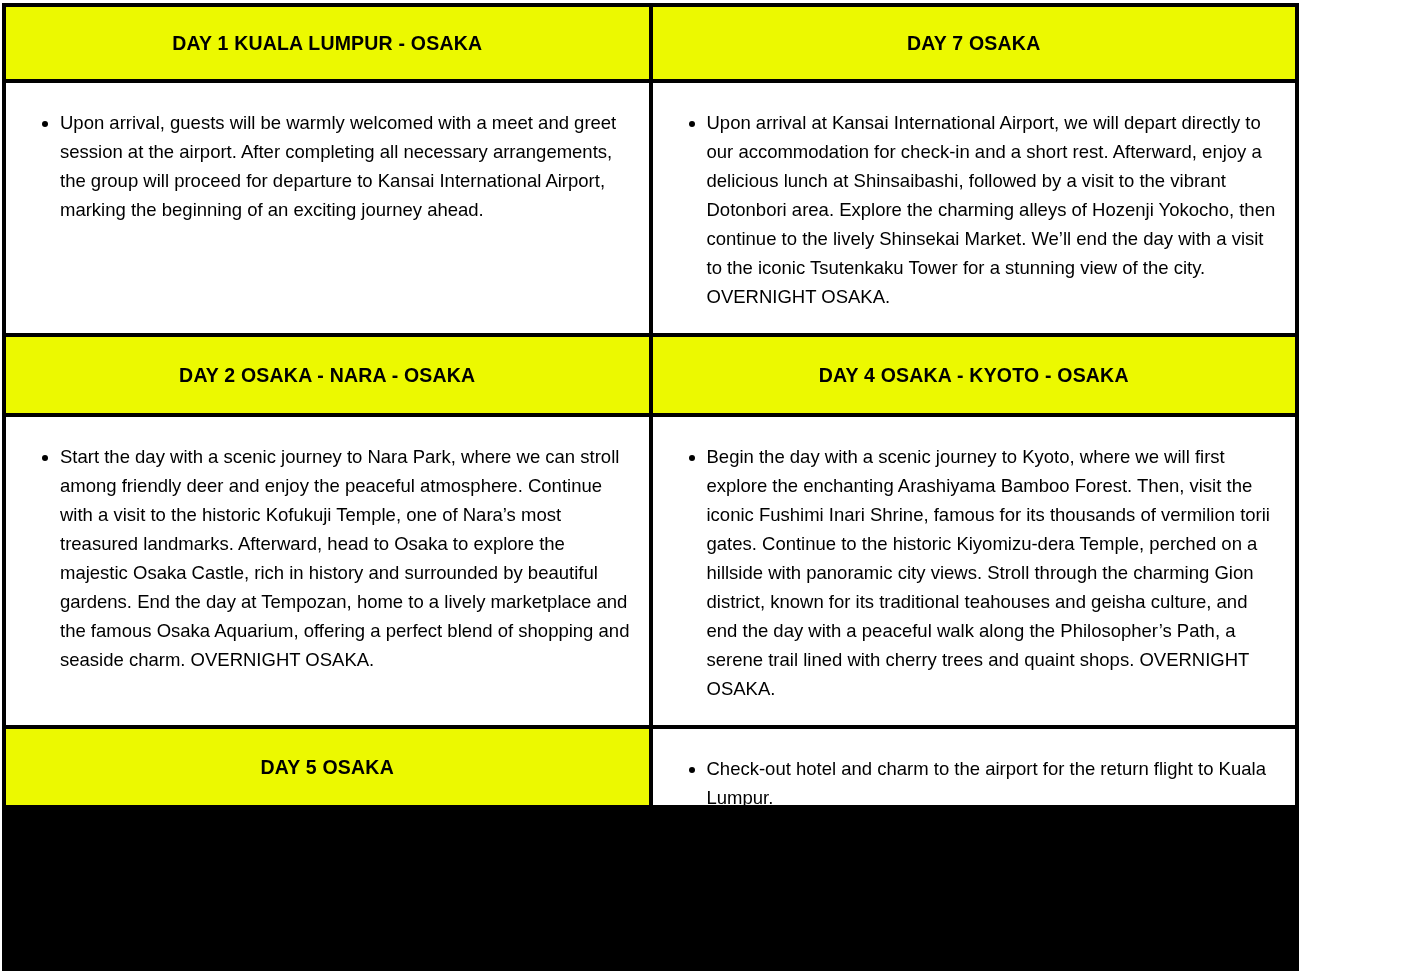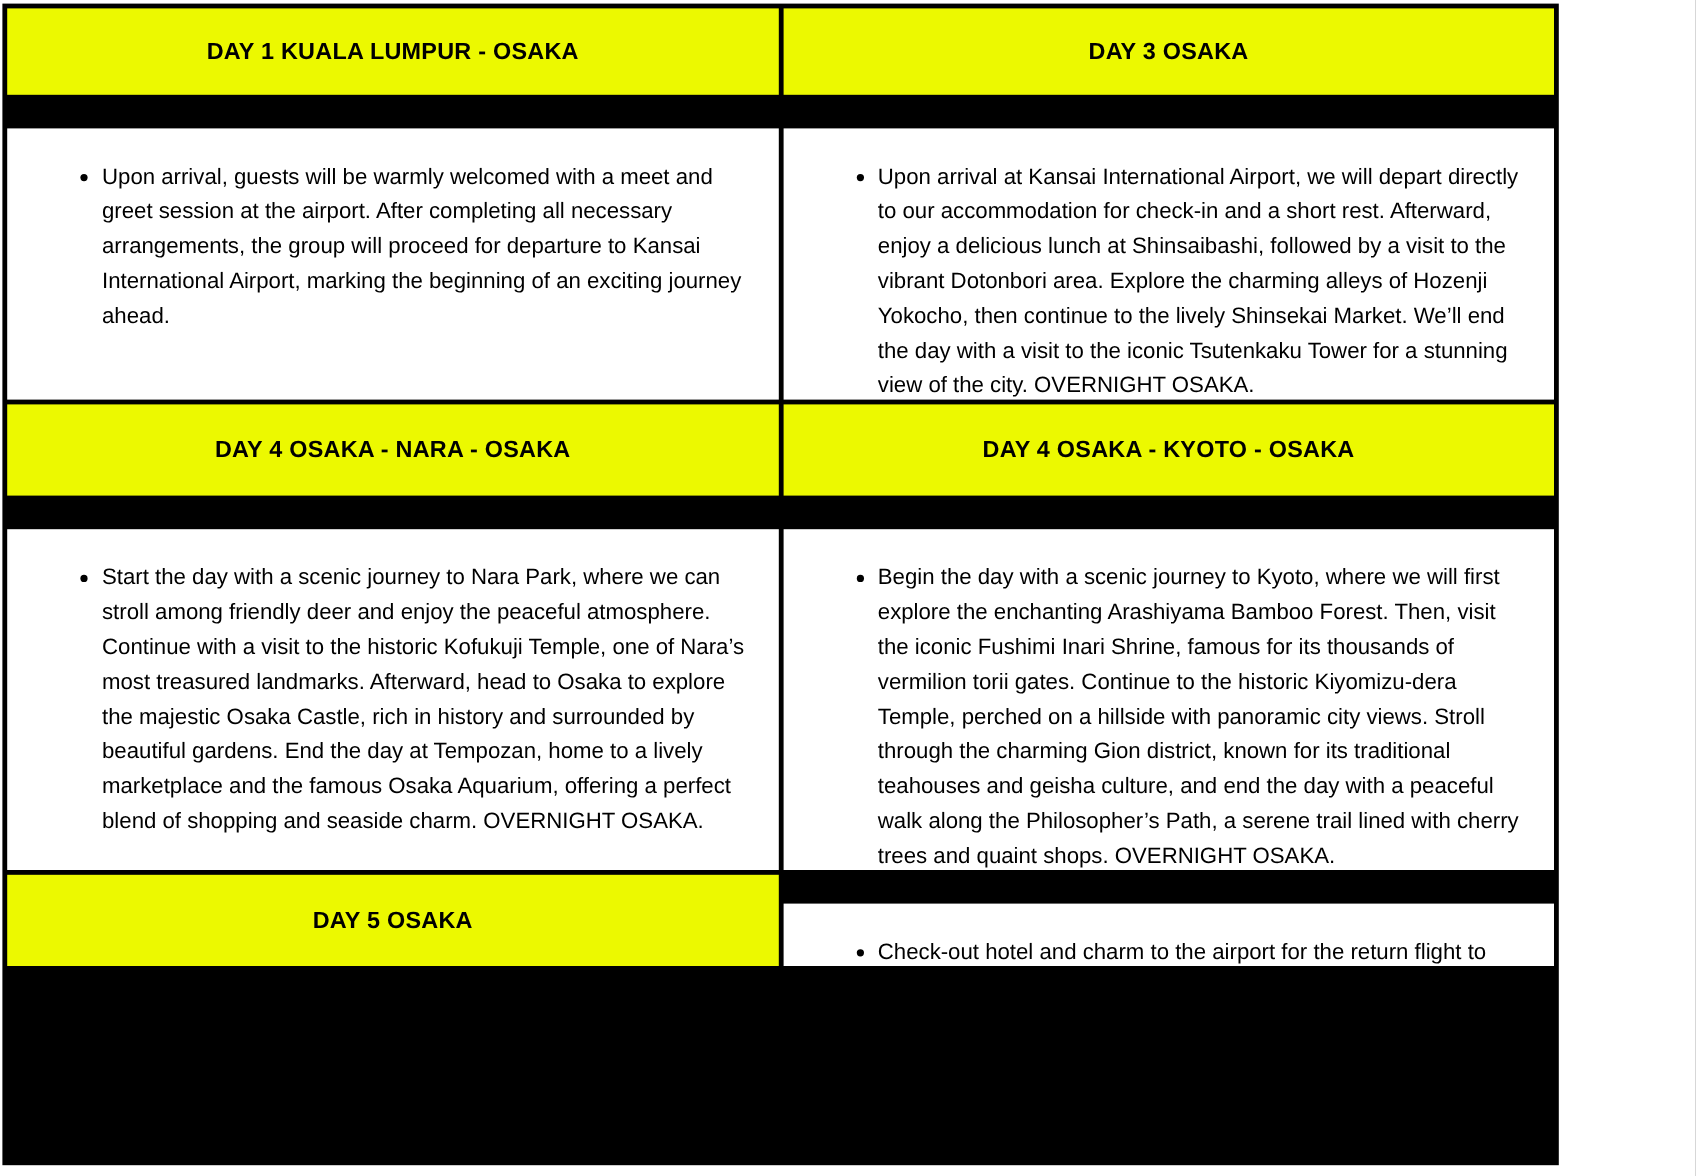--- a/index.html
+++ b/index.html
@@ -36,59 +36,58 @@
     display: flex;
     align-items: center;
     justify-content: center;
     text-align: center;
     font-weight: bold;
     font-size: 19.5px;
     letter-spacing: 0.2px;
   }
   .content-cell {
     background: var(--content-bg);
-    padding: 25px 18px 10px 41px;
+    padding: 25px 18px 10px 16px;
     overflow: hidden;
-    margin-top: 24px;
   }
   .content-cell ul {
     margin: 0;
     padding-left: 38px;
   }
   .content-cell li {
     font-size: 18.5px;
     line-height: 29px;
   }
 </style>
 </head>
 <body>
 
 <div class="page">
   <div class="itinerary-table">
 
     <div class="header-cell">
       <span>DAY 1 KUALA LUMPUR - OSAKA</span>
     </div>
     <div class="header-cell">
-      <span>DAY 3 OSAKA</span>
+      <span>DAY 7 OSAKA</span>
     </div>
 
     <div class="content-cell">
       <ul>
         <li>Upon arrival, guests will be warmly welcomed with a meet and greet session at the airport. After completing all necessary arrangements, the group will proceed for departure to Kansai International Airport, marking the beginning of an exciting journey ahead.</li>
       </ul>
     </div>
     <div class="content-cell">
       <ul>
         <li>Upon arrival at Kansai International Airport, we will depart directly to our accommodation for check-in and a short rest. Afterward, enjoy a delicious lunch at Shinsaibashi, followed by a visit to the vibrant Dotonbori area. Explore the charming alleys of Hozenji Yokocho, then continue to the lively Shinsekai Market. We’ll end the day with a visit to the iconic Tsutenkaku Tower for a stunning view of the city. OVERNIGHT OSAKA.</li>
       </ul>
     </div>
 
     <div class="header-cell">
-      <span>DAY 4 OSAKA - NARA - OSAKA</span>
+      <span>DAY 2 OSAKA - NARA - OSAKA</span>
     </div>
     <div class="header-cell">
       <span>DAY 4 OSAKA - KYOTO - OSAKA</span>
     </div>
 
     <div class="content-cell">
       <ul>
         <li>Start the day with a scenic journey to Nara Park, where we can stroll among friendly deer and enjoy the peaceful atmosphere. Continue with a visit to the historic Kofukuji Temple, one of Nara’s most treasured landmarks. Afterward, head to Osaka to explore the majestic Osaka Castle, rich in history and surrounded by beautiful gardens. End the day at Tempozan, home to a lively marketplace and the famous Osaka Aquarium, offering a perfect blend of shopping and seaside charm. OVERNIGHT OSAKA.</li>
       </ul>
     </div>

